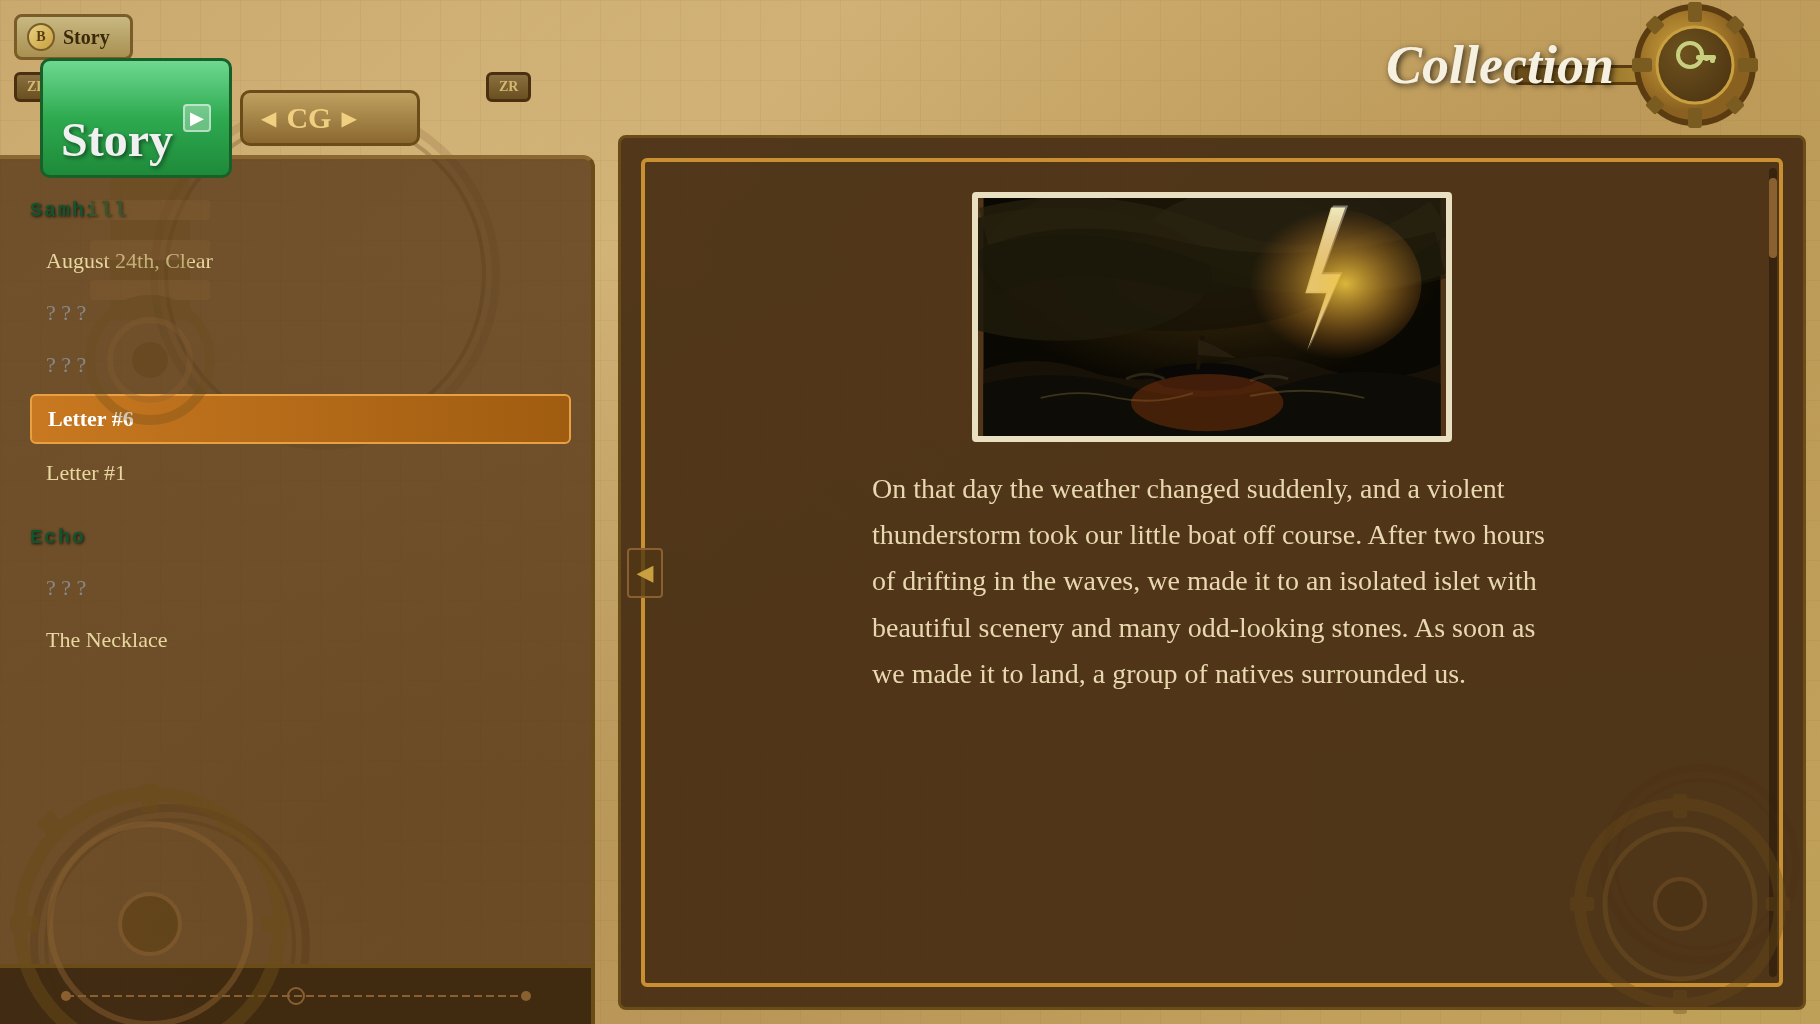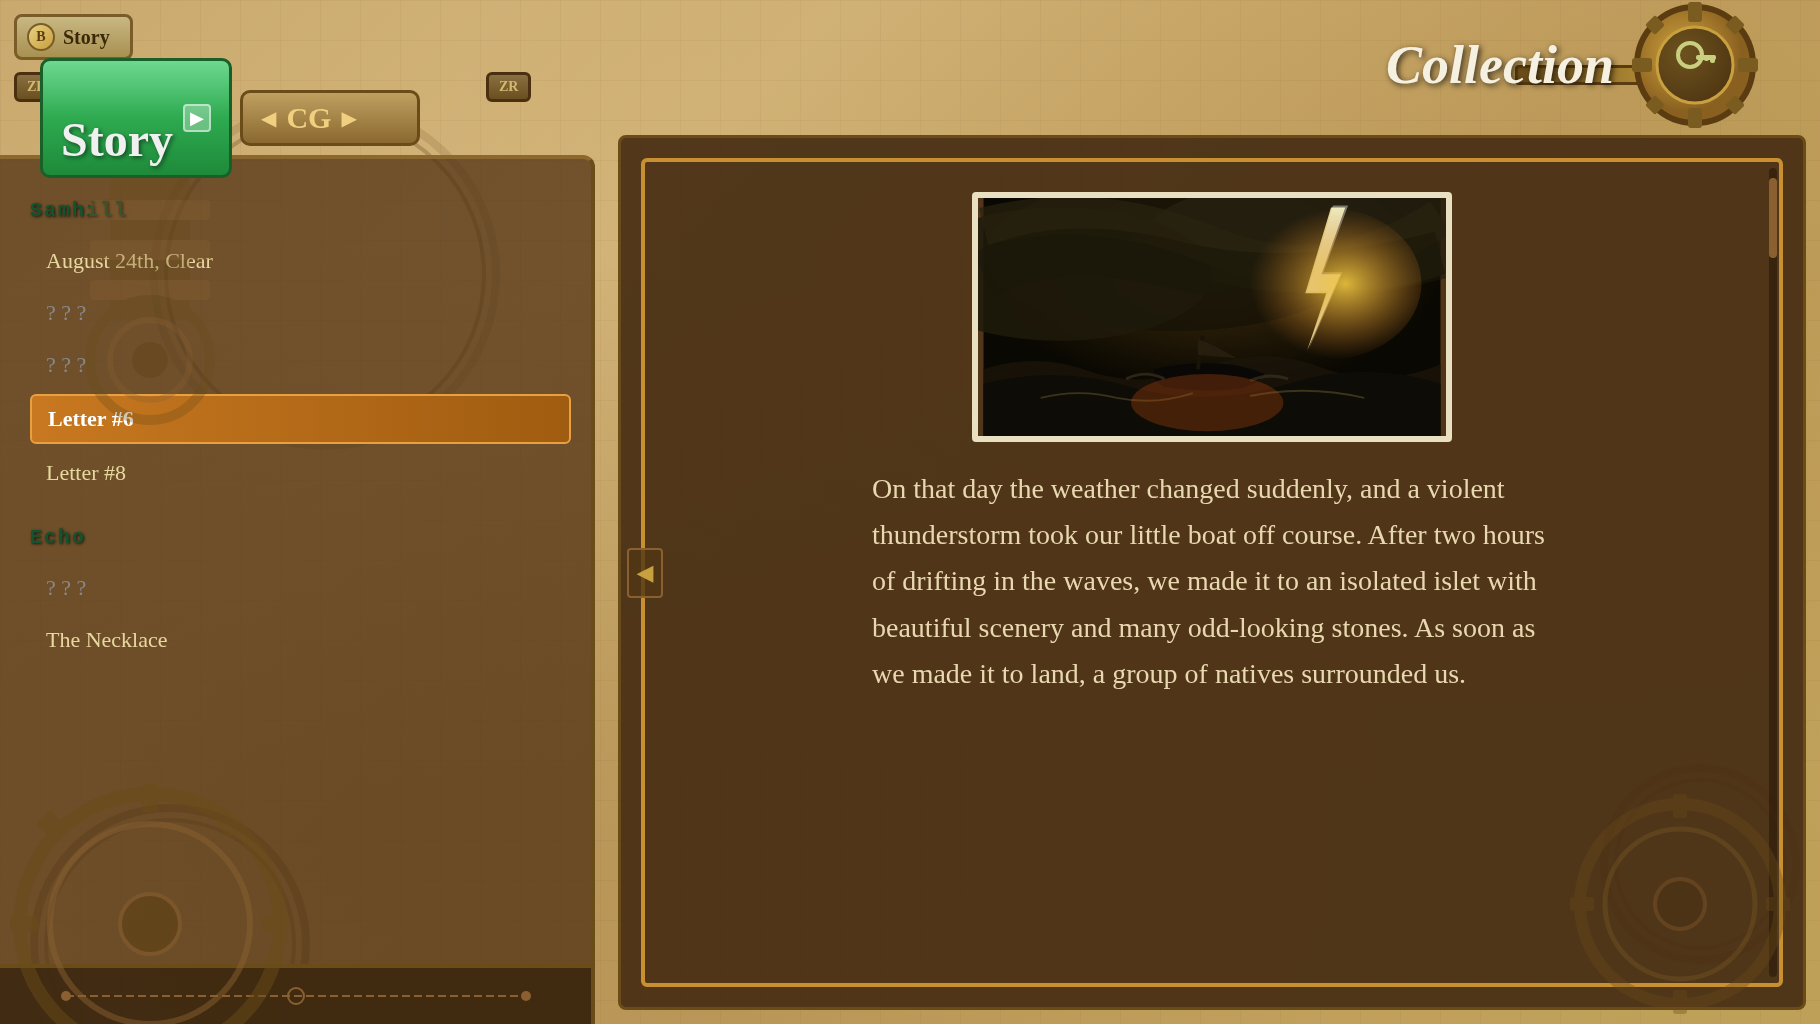--- a/index.html
+++ b/index.html
@@ -471,21 +471,21 @@
     <div class="story-item locked">
       <span class="item-text">? ? ?</span>
     </div>
     <div class="story-item locked">
       <span class="item-text">? ? ?</span>
     </div>
     <div class="story-item selected">
       <span class="item-text">Letter #6</span>
     </div>
     <div class="story-item">
-      <span class="item-text">Letter #8</span>
+      <span class="item-text">Letter #1</span>
     </div>
 
     <div class="chapter-header" style="margin-top:30px;">Echo</div>
 
     <div class="story-item locked">
       <span class="item-text">? ? ?</span>
     </div>
     <div class="story-item">
       <span class="item-text">The Necklace</span>
     </div>

